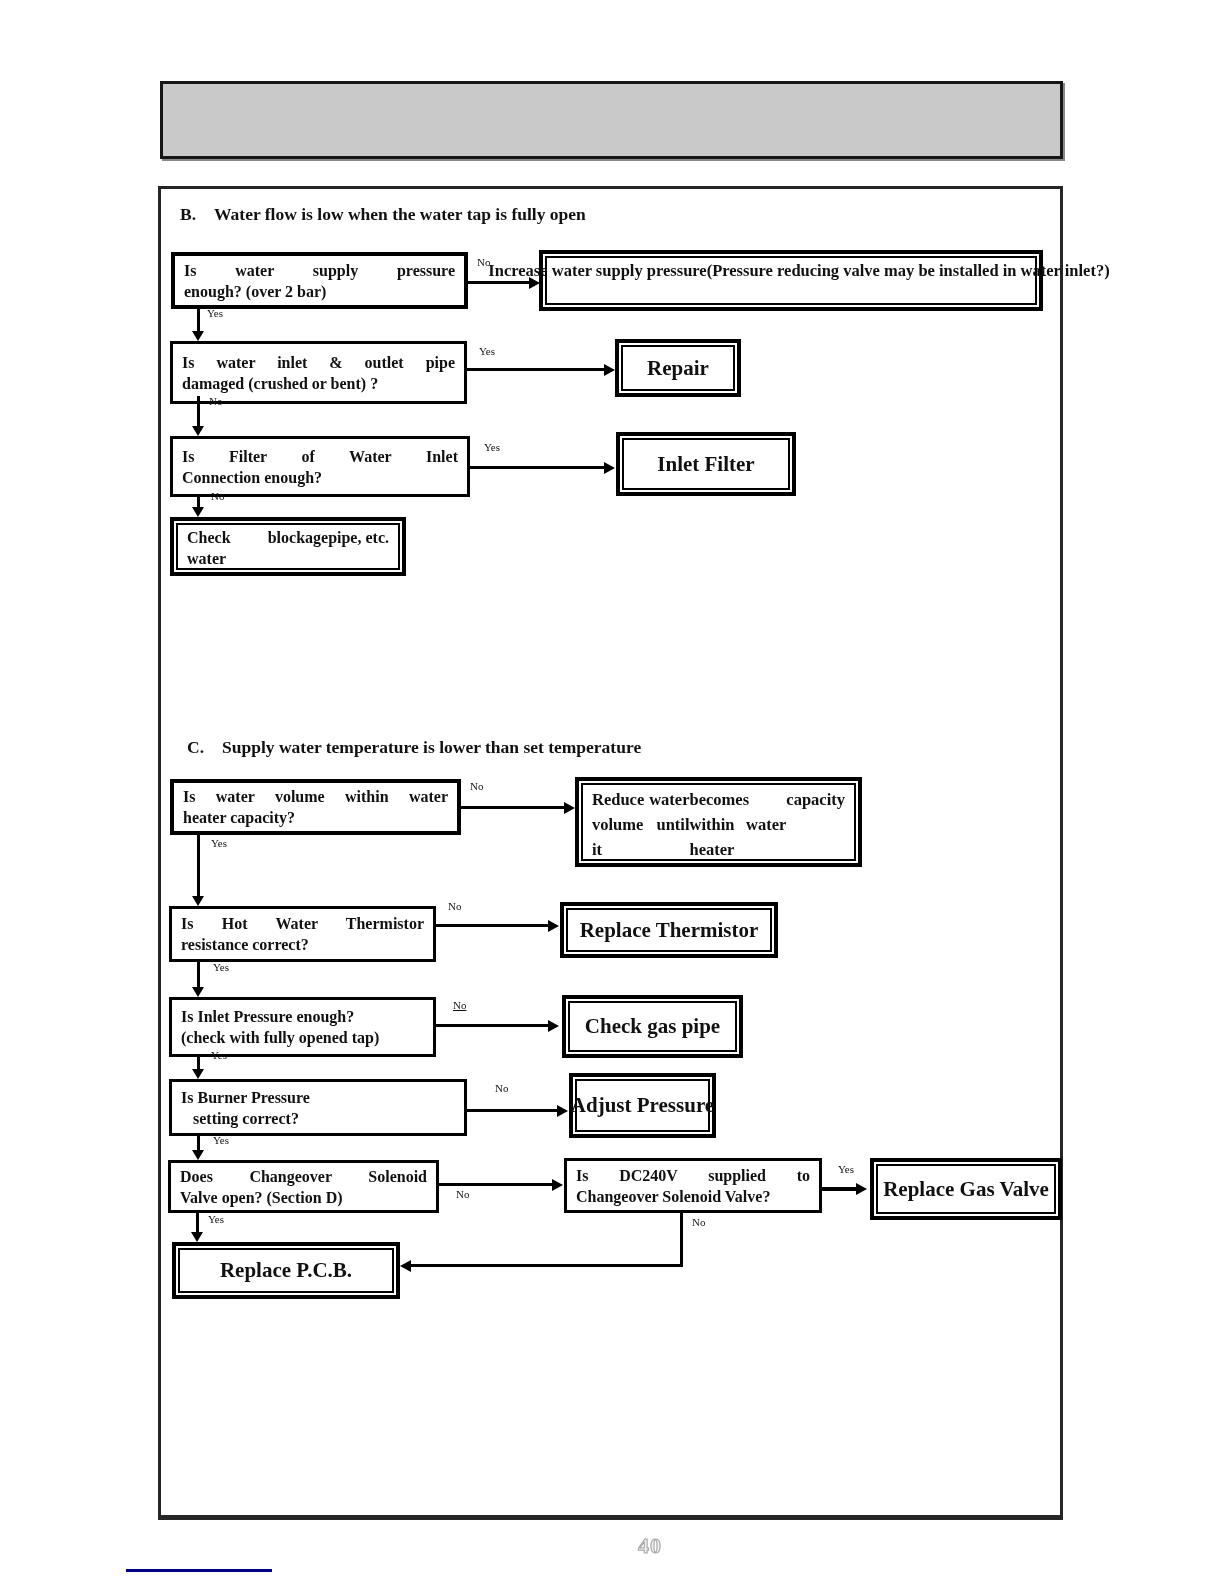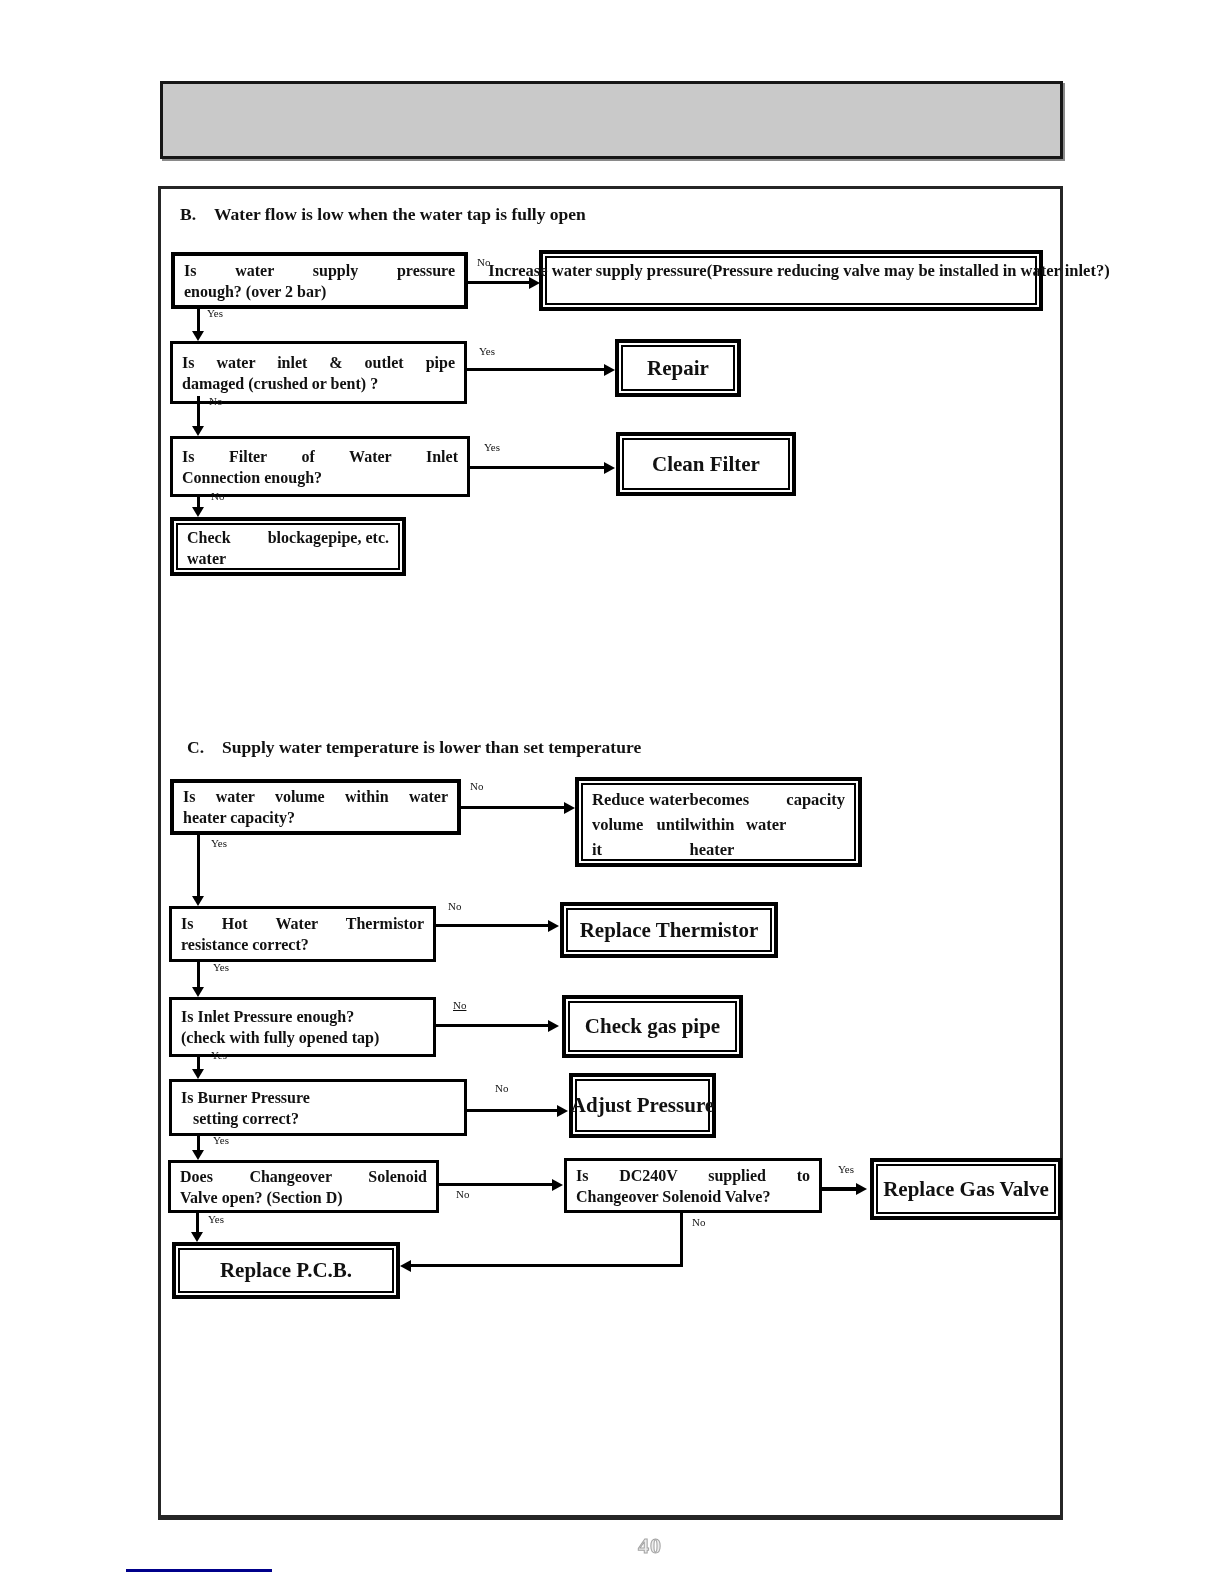--- a/index.html
+++ b/index.html
@@ -97,21 +97,21 @@
 
   <div class="abs qbox" style="left:170px;top:436px;width:300px;height:61px">
     <div class="ln j">Is Filter of Water Inlet</div>
     <div class="ln">Connection enough?</div>
   </div>
   <div class="abs lbl" style="left:484px;top:441px">Yes</div>
   <div class="abs hline" style="left:470px;top:466px;width:136px"></div>
   <div class="abs head-r" style="left:604px;top:462px"></div>
   <div class="abs dbox" style="left:616px;top:432px;width:180px;height:64px">
     <div class="dbox-in center">
-      <span class="rlabel">Clean Filter</span>
+      <span class="rlabel">Inlet Filter</span>
     </div>
   </div>
   <div class="abs lbl" style="left:211px;top:490px">No</div>
   <div class="abs vline" style="left:197px;top:497px;height:12px"></div>
   <div class="abs head-d" style="left:192px;top:507px"></div>
 
   <div class="abs dbox" style="left:170px;top:517px;width:236px;height:59px">
     <div class="dbox-in">
       <div class="ln j">Check blockage water</div>
       <div class="ln">pipe, etc.</div>

